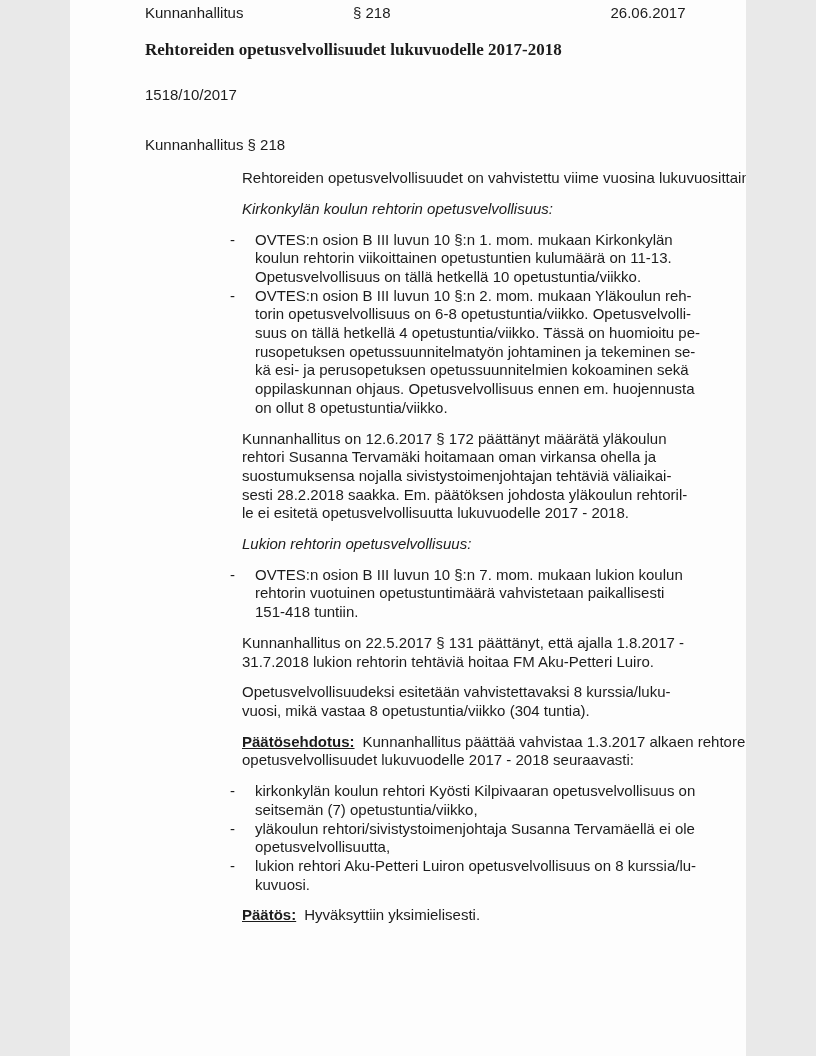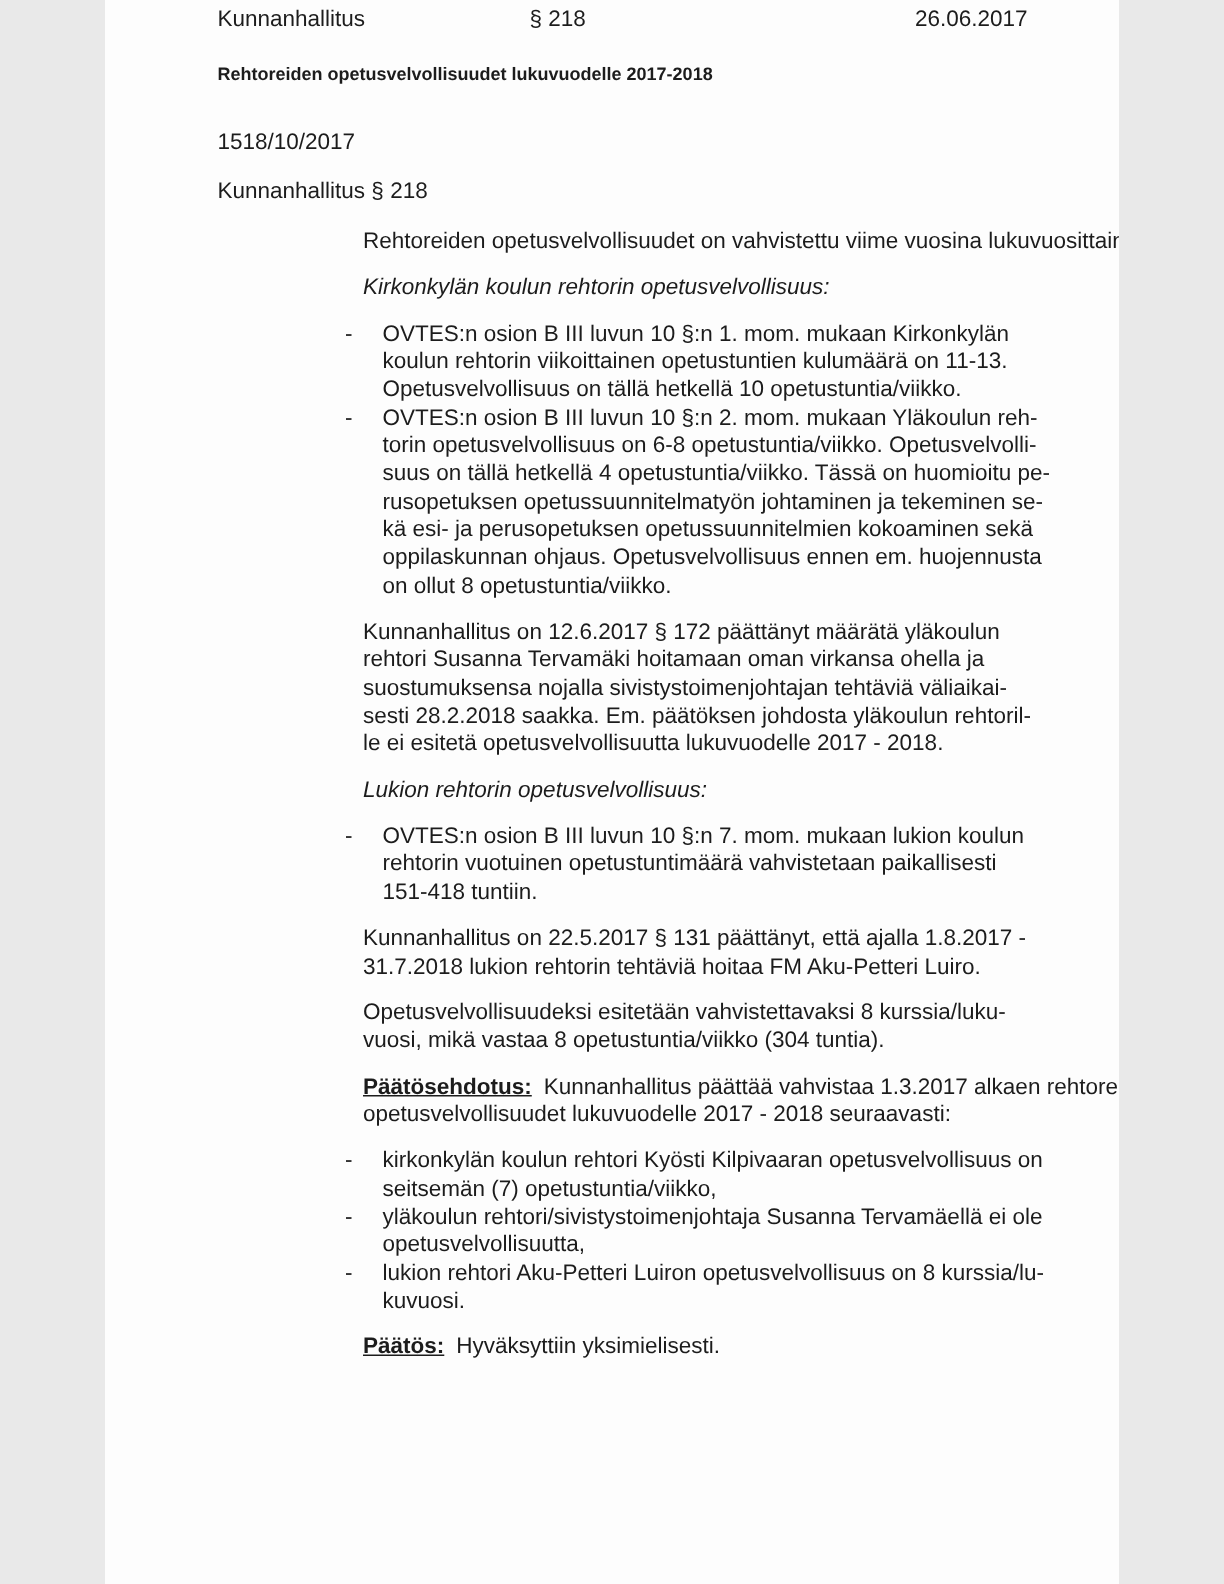--- a/index.html
+++ b/index.html
@@ -13,29 +13,30 @@
     font-family: "Liberation Sans", "DejaVu Sans", sans-serif;
     font-size: 15px;
     line-height: 18.7px;
     box-sizing: border-box;
     padding: 4px 60px 0 75px;
     overflow: hidden;
   }
   .header-row { display: flex; }
   .col-committee { width: 208px; flex: none; }
   .col-section  { width: 257px; flex: none; }
-  .col-date     { flex: 1; }
+  .col-date     { flex: 1; text-align: center; }
   .title {
     margin: 16px 0 0 0;
-    font-size: 12px;
+    font-size: 17px;
     font-weight: bold;
     line-height: 21px;
+    font-family: Liberation Serif, serif;
   }
   .diary { margin-top: 26px; }
-  .subheading { margin-top: 15px; }
+  .subheading { margin-top: 32px; }
   .body-col { margin-left: 85px; margin-top: 14px; width: 560px; }
   .body-col p { margin: 12px; }
   .gap { margin-top: 18.7px; }
   .heading-italic { font-style: italic; }
   .bullet { display: flex; }
   .dash { width: 25px; flex: none; }
   .btext { flex: 1; white-space: pre-line; }
   .indent { margin-left: 25px; }
   .prewrap { white-space: pre-line; }
   .label { font-weight: bold; text-decoration: underline; margin-right: 8px; }

